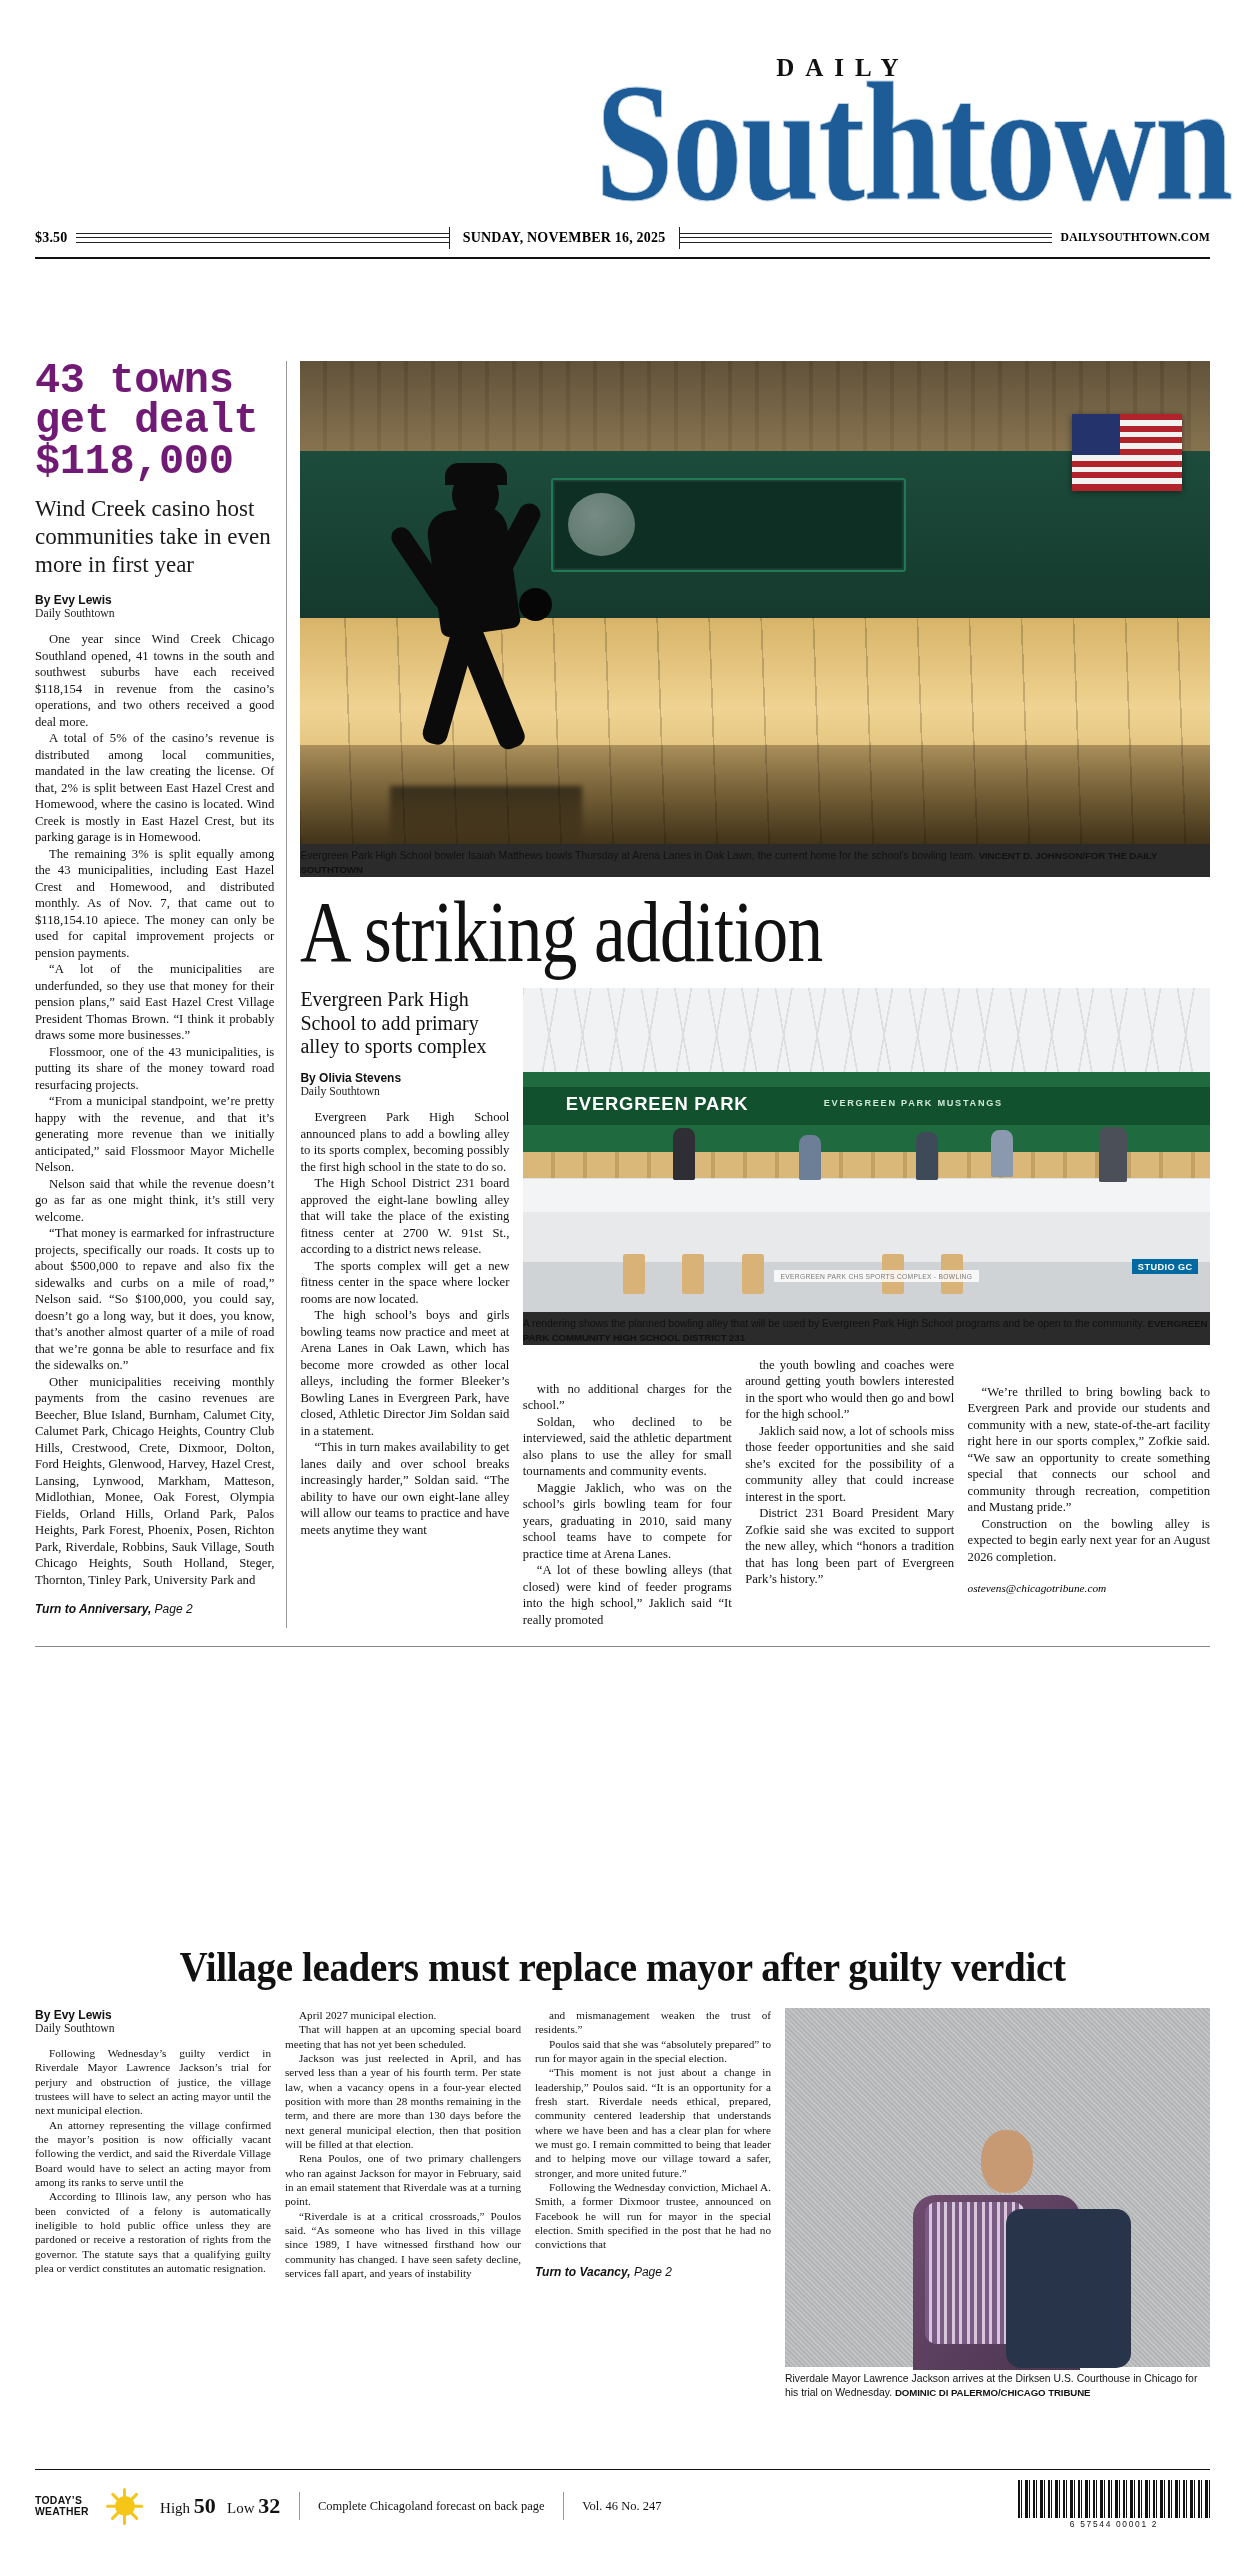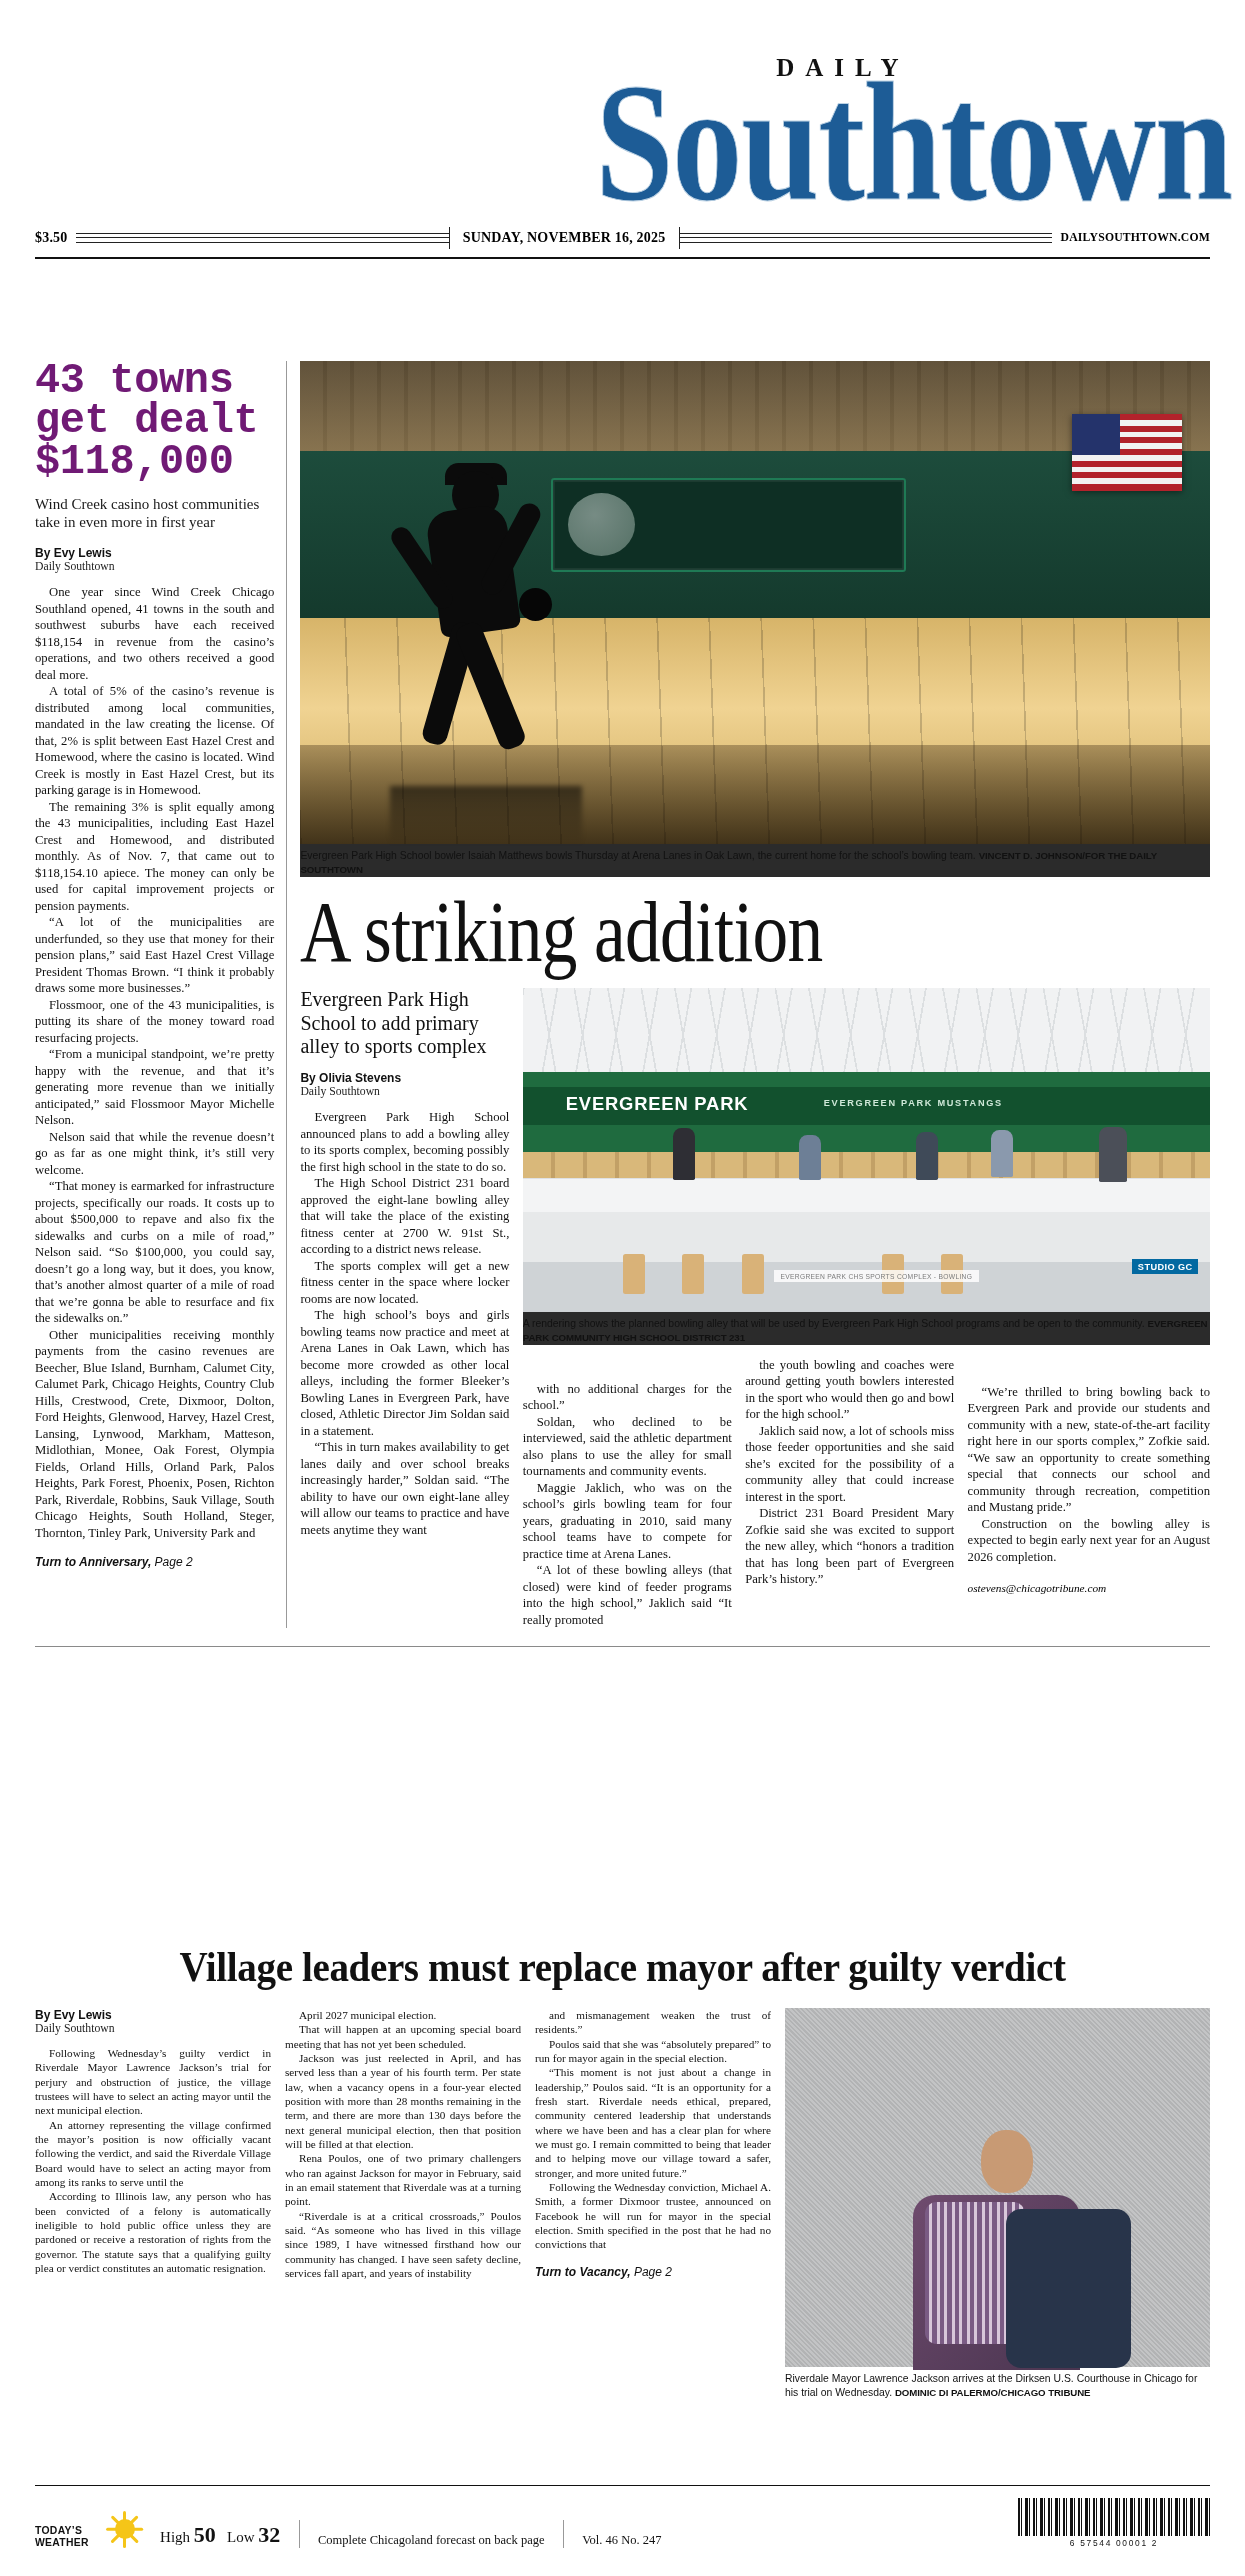--- a/index.html
+++ b/index.html
@@ -49,21 +49,21 @@
   .cols{display:flex;}
   .left-col{width:252px;flex:0 0 252px;padding-right:11.7px;box-sizing:border-box;
             border-right:0.8px solid #999;}
   .right-col{flex:1;padding-left:13.4px;box-sizing:border-box;}
 
   h1.lead{
     font-family:Liberation Mono, monospace;font-weight:700;
     font-size:42px;line-height:.96;letter-spacing:-0.4px;margin:0 0 13.4px 0;color:#701a75;
   }
   .deck{
-    font-family:"Liberation Serif",serif;font-size:15px;line-height:1.2;
+    font-family:"Liberation Serif",serif;font-size:23px;line-height:1.2;
     color:#1a1a1a;margin-bottom:15px;
   }
   .byline{font-family:"Liberation Sans",sans-serif;font-weight:700;font-size:12px;color:#111;}
   .byorg{font-family:"Liberation Serif",serif;font-size:11.7px;color:#222;margin-bottom:11px;}
 
   .body p{
     font-family:"Liberation Serif",serif;font-size:12.7px;line-height:1.3;
     margin:0;text-align:justify;text-indent:14px;color:#111;
     -webkit-hyphens:auto;hyphens:auto;
   }
@@ -175,22 +175,22 @@
      background-image:repeating-linear-gradient(45deg,#b2b3b4 0 1.7px,#c3c4c5 1.7px 3.3px);}
   .c-man-head{position:absolute;left:46%;top:34%;width:52px;height:63px;background:#c89a74;border-radius:46%;}
   .c-man-body{position:absolute;left:30%;top:52%;width:167px;height:175px;
      background:linear-gradient(135deg,#6f4b6e,#4a3550);border-radius:22px 22px 0 0;}
   .c-man-shirt{position:absolute;left:33%;top:54%;width:100px;height:142px;
      background:repeating-linear-gradient(90deg,#7a5b84 0 4.2px,#d8c7da 4.2px 7.5px);border-radius:11.7px;}
   .c-coat{position:absolute;left:52%;top:56%;width:125px;height:159px;background:#28344a;border-radius:15px;}
 
   
   .weatherbar{
-    position:absolute;left:35px;right:35px;bottom:28px;height:62px;
-    border-top:1.7px solid #111;display:flex;align-items:flex-end;
+    position:absolute;left:35px;right:35px;bottom:44px;height:62px;
+    border-top:1.7px solid #111;display:flex;align-items:center;
   }
   .today{font-family:"Liberation Sans",sans-serif;font-weight:700;font-size:10.4px;
      line-height:1.1;letter-spacing:0.3px;color:#111;padding-top:10px;width:63px;}
   .sun{width:37px;height:37px;margin:10px 16.7px 0 8.4px;position:relative;}
   .sun-core{position:absolute;left:8.4px;top:8.4px;width:20px;height:20px;background:#f5c518;border-radius:50%;}
   .sun-ray{position:absolute;left:16.7px;top:0;width:3.3px;height:37px;background:#f5c518;border-radius:1.7px;}
   .temps{font-family:"Liberation Serif",serif;font-size:15px;padding-top:10px;color:#111;white-space:nowrap;}
   .temps b{font-size:22px;font-weight:700;}
   .wsep{width:0.8px;height:28px;background:#999;margin:10px 18.4px 0 18.4px;}
   .forecast{font-family:"Liberation Serif",serif;font-size:12.5px;padding-top:10px;color:#111;white-space:nowrap;}

